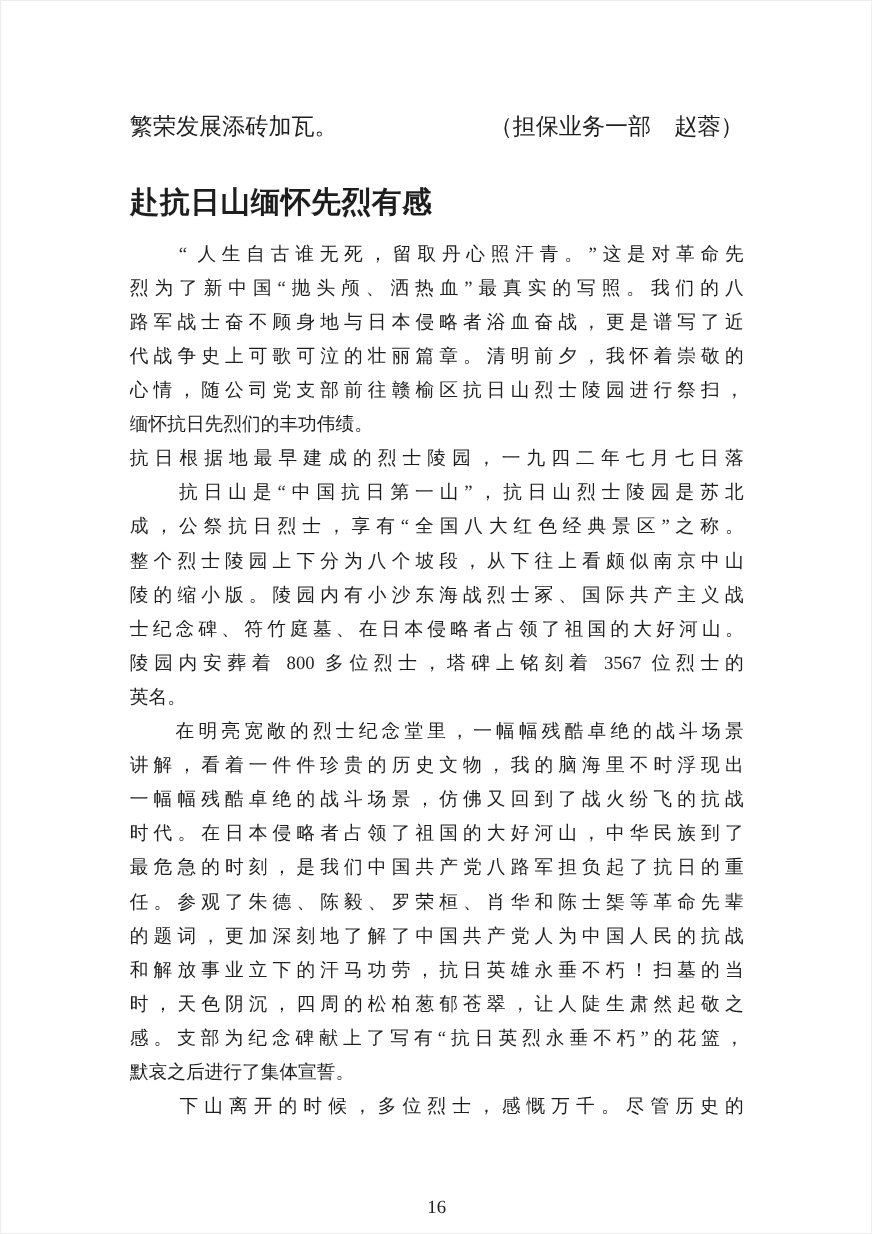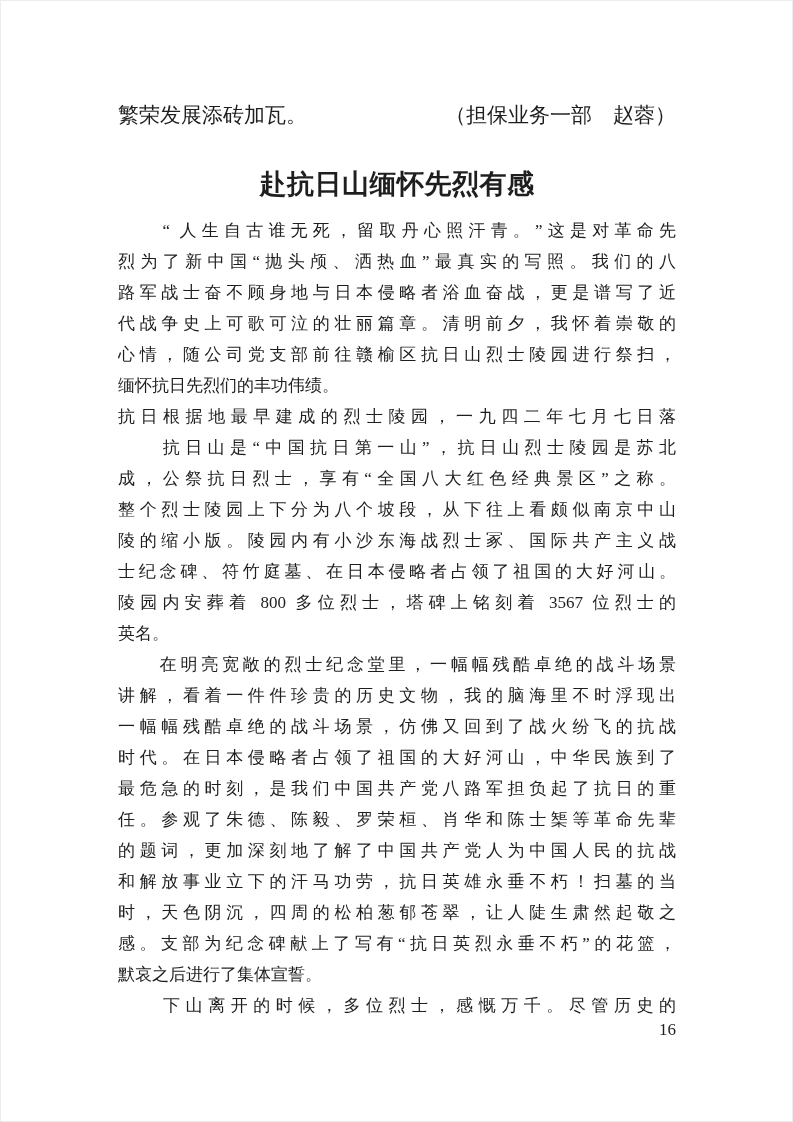--- a/index.html
+++ b/index.html
@@ -27,21 +27,21 @@
     font-size: 21px;
     line-height: 24px;
     white-space: pre;
   }
   .title {
     position: absolute;
     left: 118px;
     width: 558px;
     top: 167px;
     margin: 0;
-    text-align: center;
+    text-align: left;
     font-family: "Liberation Sans", "DejaVu Sans", sans-serif;
     font-weight: bold;
     font-size: 27px;
     line-height: 34px;
     letter-spacing: 0.5px;
   }
   .body-text {
     position: absolute;
     left: 118px;
     top: 215px;
@@ -55,22 +55,22 @@
     text-align-last: justify;
     overflow: hidden;
   }
   .line.para-end {
     text-align-last: left;
   }
   .page-number {
     position: absolute;
     left: 118px;
     width: 558px;
-    top: 1020px;
-    text-align: right;
+    top: 1088px;
+    text-align: center;
     font-size: 17px;
     line-height: 20px;
   }
 </style>
 </head>
 <body>
 
 <div class="page" style="--ink: #1e1e1e; --page-bg: #ffffff;">
 
   <div class="header">

